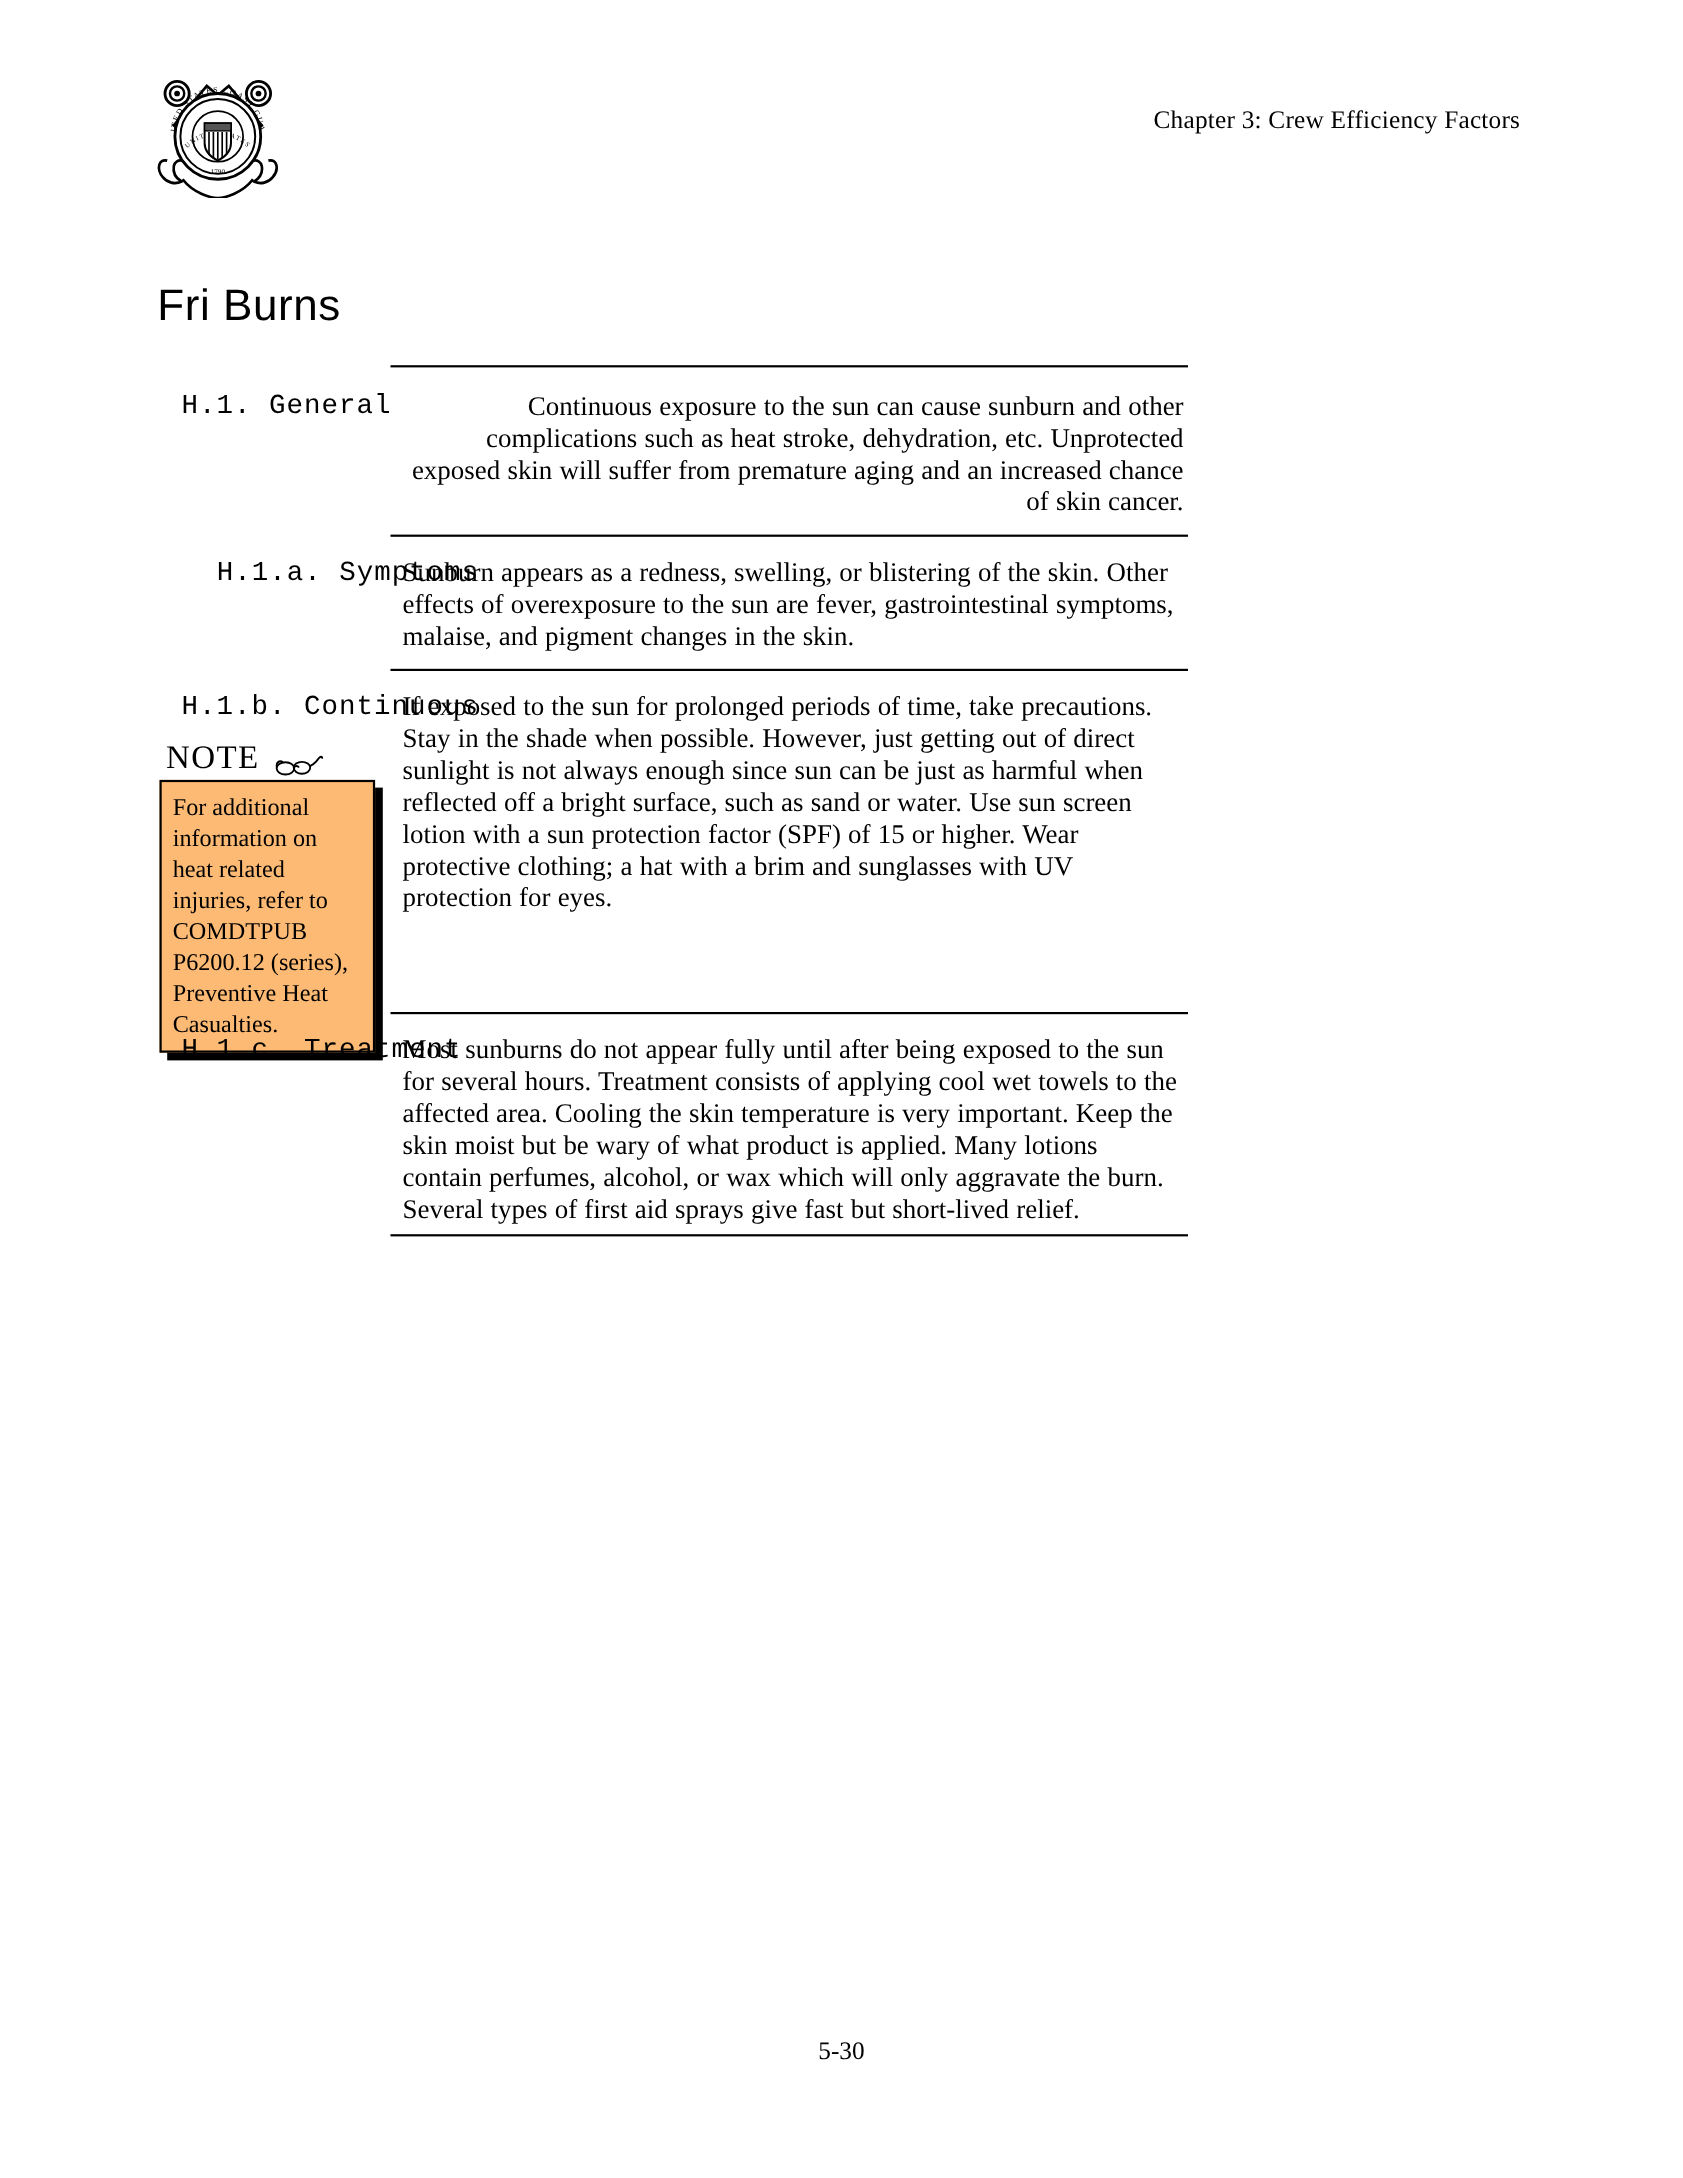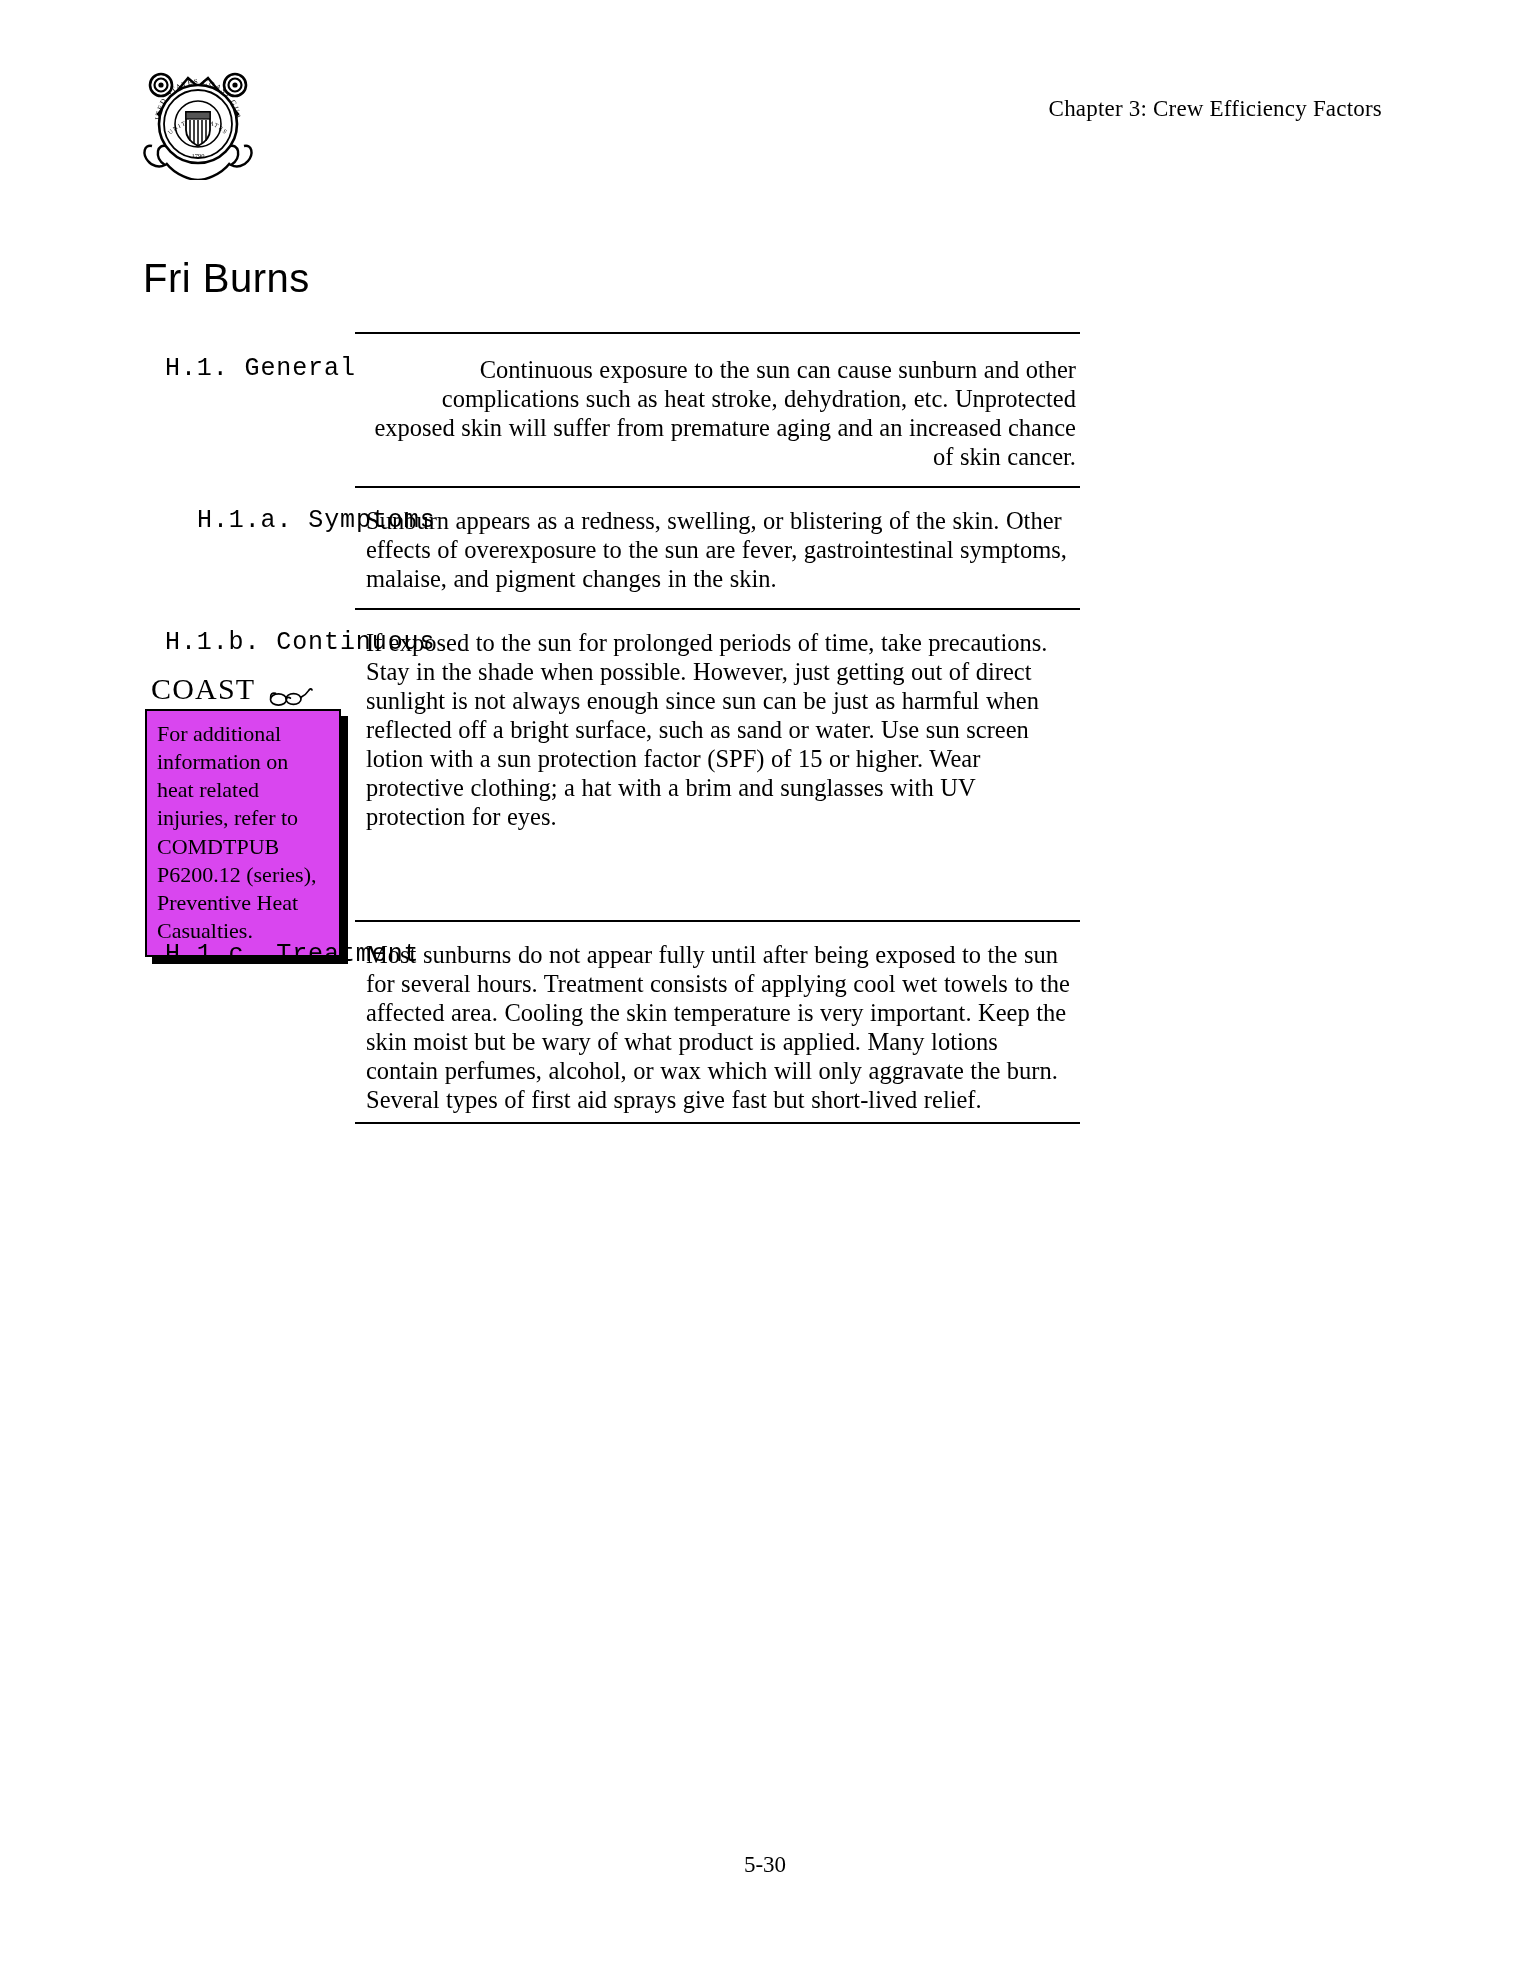--- a/index.html
+++ b/index.html
@@ -107,21 +107,21 @@
     height: 22px;
     margin-top: 6px;
   }
   .note-box {
     position: absolute;
     left: 145px;
     top: 709px;
     width: 196px;
     min-height: 172px;
     border: 2.5px solid #000;
-    background: #d946ef;
+    background: #fdba74;
     box-shadow: 7px 7px 0 0 #000;
     box-sizing: border-box;
     padding: 9px 10px 10px 10px;
   }
   .note-box p {
     margin: 0;
     font-size: 22px;
     line-height: 1.28;
   }
 
@@ -212,21 +212,21 @@
 
   <div class="label" style="top:506px;margin-left:32px;">H.1.a.  Symptoms</div>
   <div class="body-text" style="top:506px;">Sunburn appears as a redness, swelling, or blistering of the skin.  Other effects of overexposure to the sun are fever, gastrointestinal symptoms, malaise, and pigment changes in the skin.</div>
 
   <div class="rule" style="top:608px;"></div>
 
   <div class="label" style="top:628px;">H.1.b.  Continuous</div>
   <div class="body-text" style="top:628px;">If exposed to the sun for prolonged periods of time, take precautions.  Stay in the shade when possible.  However, just getting out of direct sunlight is not always enough since sun can be just as harmful when reflected off a bright surface, such as sand or water.  Use sun screen lotion with a sun protection factor (SPF) of 15 or higher.  Wear protective clothing; a hat with a brim and sunglasses with UV protection for eyes.</div>
 
   <div class="note-head">
-    <span>COAST</span>
+    <span>NOTE</span>
     <span class="glasses-icon">
       <svg viewBox="0 0 44 22" width="44" height="22" xmlns="http://www.w3.org/2000/svg">
         <g fill="none" stroke="#000" stroke-width="1.7" stroke-linecap="round">
           <ellipse cx="9.5" cy="13.5" rx="8" ry="5.6"></ellipse>
           <ellipse cx="24.5" cy="13" rx="7.5" ry="5.4"></ellipse>
           <path d="M 17.4 12.4 C 19 10.8 20 10.8 21.4 12.2"></path>
           <path d="M 1.6 12 C 1 8.6 3.4 6.2 6.6 7.4"></path>
           <path d="M 31.8 11.4 C 35 10 37.6 7.6 39.6 4.6 C 41 2.6 42.6 2.4 43 4"></path>
         </g>
       </svg>

